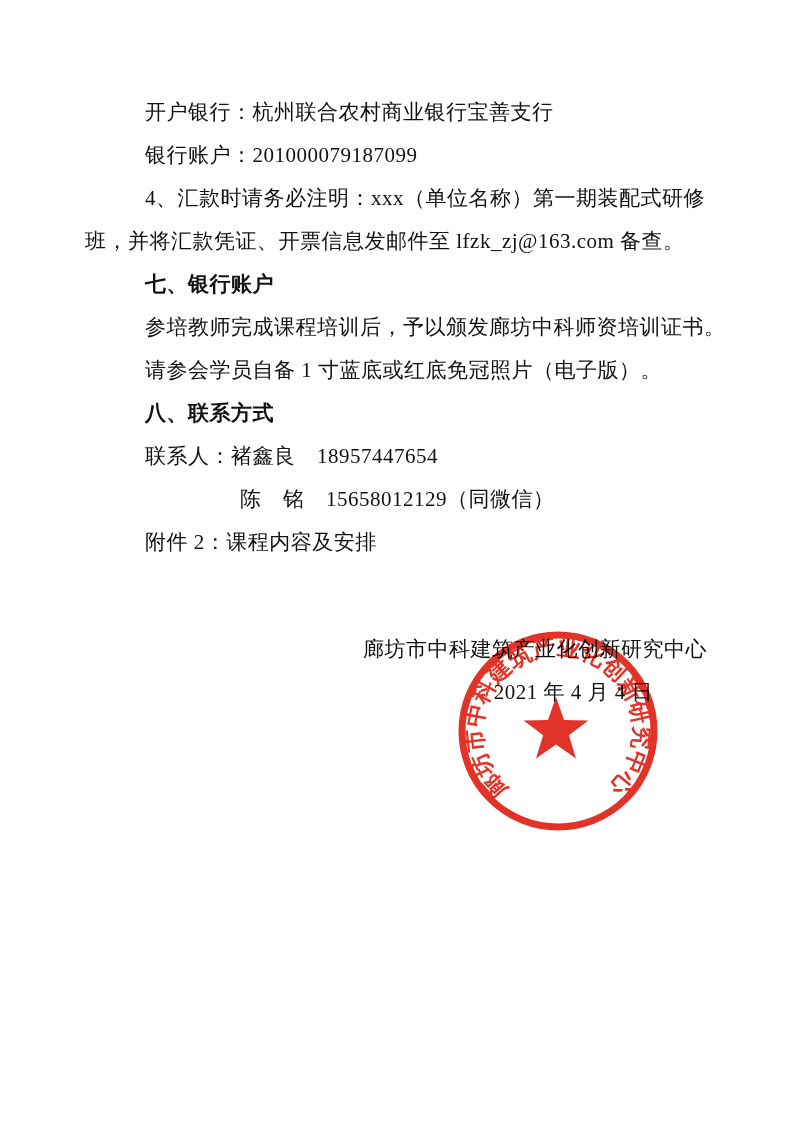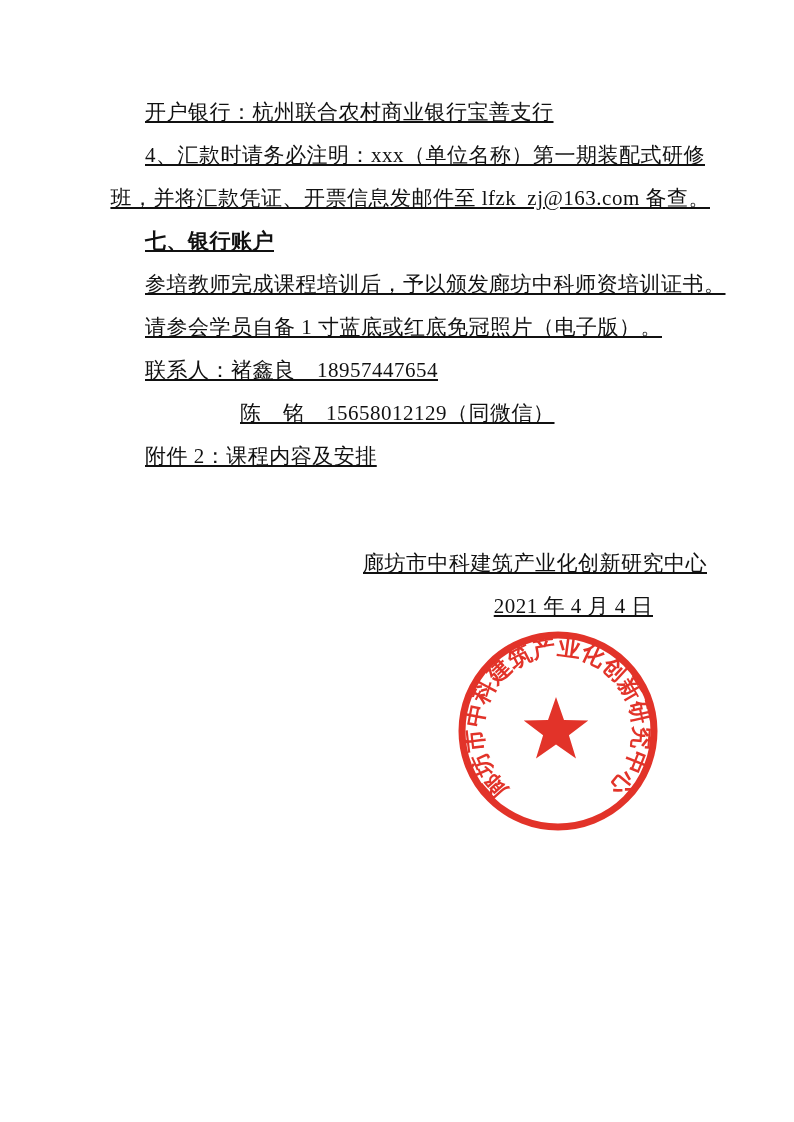--- a/index.html
+++ b/index.html
@@ -12,25 +12,24 @@
     font-family: "Liberation Serif", "DejaVu Serif", serif;
     color: #111111;
   }
   .content { padding: 91px 84px 0 85px; }
   .line {
     font-size: 21px;
     line-height: 43px;
     height: 43px;
     letter-spacing: 0.5px;
     white-space: pre;
-    text-decoration: underline;
   }
   .indent  { padding-left: 60px; }
   .heading { padding-left: 60px; font-weight: bold; }
-  .flush   { padding-left: 0; text-align: right; }
+  .flush   { padding-left: 0; }
   .contact2 { padding-left: 155px; }
   .spacer { height: 64px; }
   .sign-org  { text-align: right; padding-right: 3px; }
   .sign-date { text-align: right; padding-right: 57px; }
   .stamp {
     position: absolute;
     left: 458px;
     top: 631px;
     mix-blend-mode: multiply;
     opacity: 0.93;
@@ -39,25 +38,27 @@
     font-family: "Liberation Serif", "DejaVu Serif", serif;
     font-weight: bold;
   }
 </style>
 </head>
 <body>
 
 <div class="page">
   <div class="content">
     <div class="line indent">开户银行：杭州联合农村商业银行宝善支行</div>
+    <div class="line indent">银行账户：201000079187099</div>
     <div class="line indent">4、汇款时请务必注明：xxx（单位名称）第一期装配式研修</div>
     <div class="line flush">班，并将汇款凭证、开票信息发邮件至 lfzk_zj@163.com 备查。</div>
     <div class="line heading">七、银行账户</div>
     <div class="line indent">参培教师完成课程培训后，予以颁发廊坊中科师资培训证书。</div>
     <div class="line indent">请参会学员自备 1 寸蓝底或红底免冠照片（电子版）。</div>
+    <div class="line heading">八、联系方式</div>
     <div class="line indent">联系人：褚鑫良　18957447654</div>
     <div class="line contact2">陈　铭　15658012129（同微信）</div>
     <div class="line indent">附件 2：课程内容及安排</div>
     <div class="spacer"></div>
     <div class="line sign-org">廊坊市中科建筑产业化创新研究中心</div>
     <div class="line sign-date">2021 年 4 月 4 日</div>
   </div>
 
   <svg class="stamp" width="200" height="200" viewBox="0 0 200 200">
     <circle cx="100" cy="100" r="96" fill="none" stroke-width="7" stroke="#e02318"></circle>

